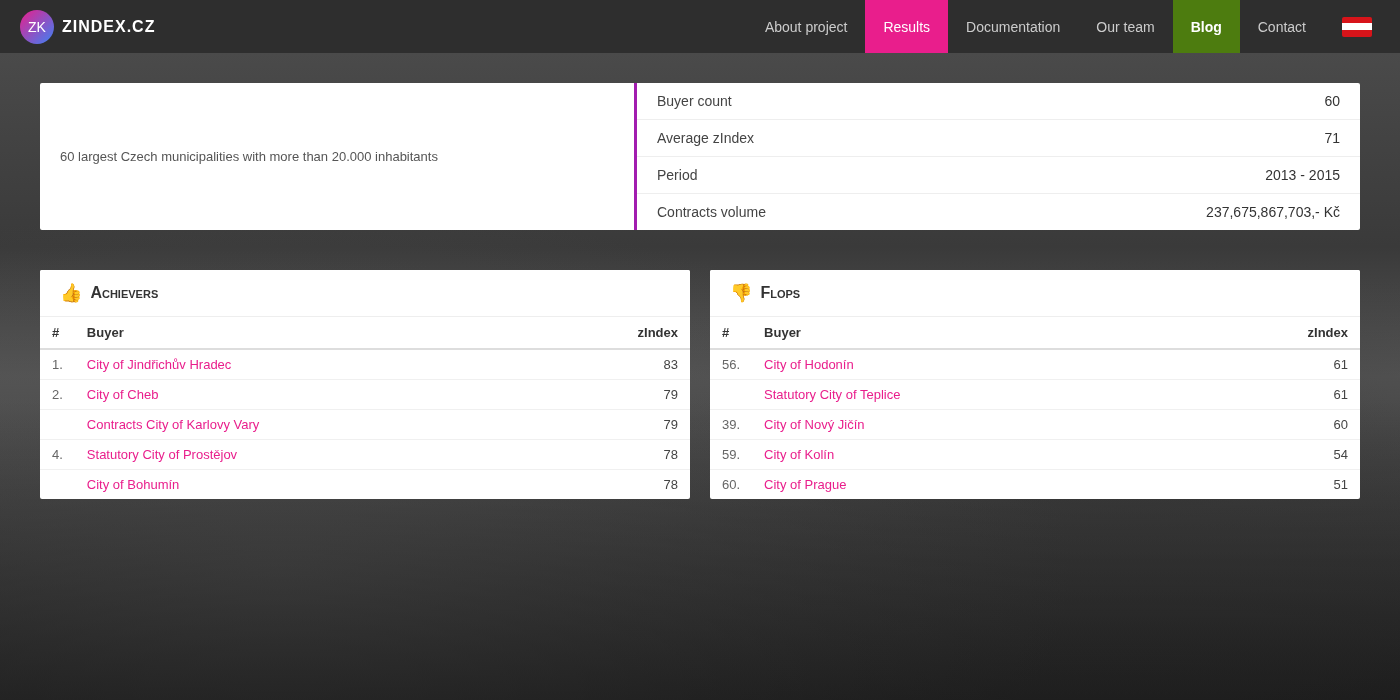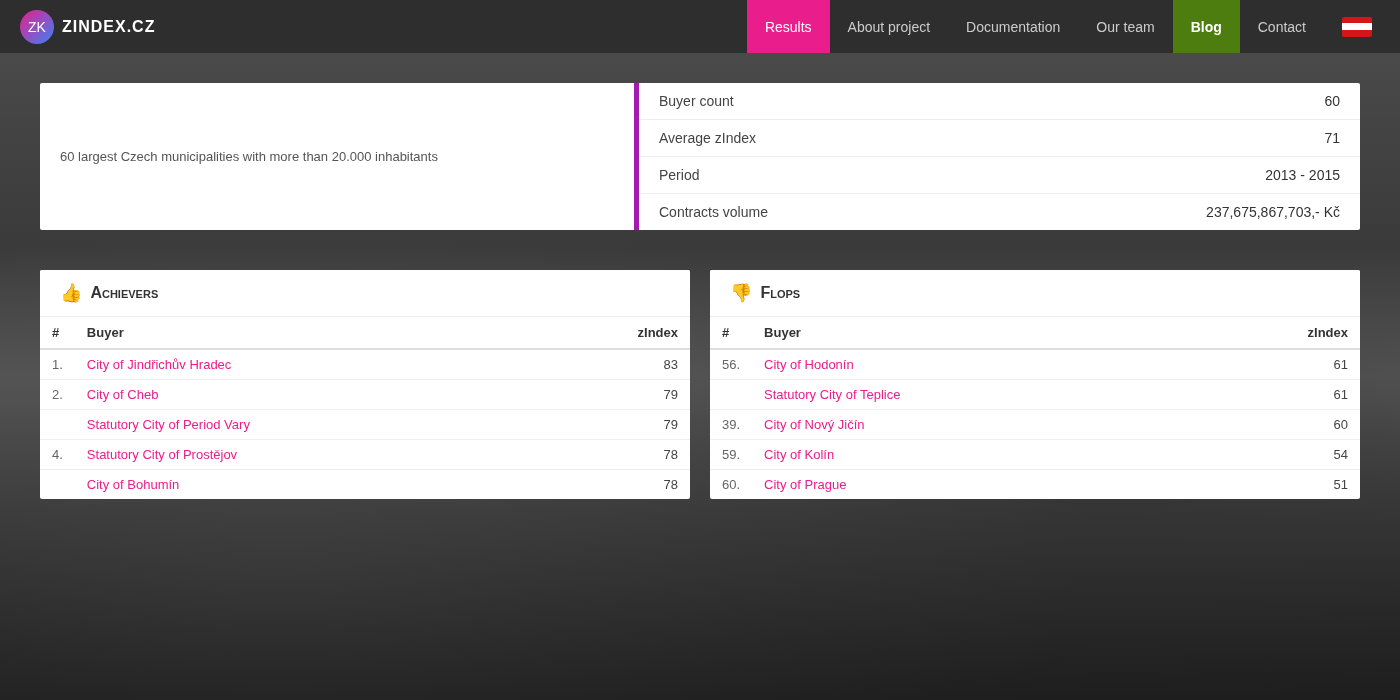--- a/index.html
+++ b/index.html
@@ -165,21 +165,21 @@
       padding: 20px;
       display: flex;
       align-items: center;
     }
     .info-left p {
       font-size: 13px;
       color: #555;
     }
     .info-right {
       width: 55%;
-      border-left: 5px solid #a21caf;
+      border-left: 3px solid #a21caf;
     }
 
     
     .tables-section {
       position: relative;
       z-index: 5;
       display: flex;
       gap: 20px;
       padding: 20px 40px;
     }
@@ -234,22 +234,22 @@
 <body>
 
 <nav>
   <div class="nav-logo">
     <div class="nav-logo-icon">
       <span>ZK</span>
     </div>
     <span class="nav-logo-text">ZINDEX.CZ</span>
   </div>
   <div class="nav-links">
+    <a class="nav-link">About project</a>
     <a class="nav-link active">Results</a>
-    <a class="nav-link">About project</a>
     <a class="nav-link">Documentation</a>
     <a class="nav-link">Our team</a>
     <a class="nav-link blog">Blog</a>
     <a class="nav-link">Contact</a>
     <div class="nav-flag-wrap">
       <div class="nav-flag">
         <div class="flag-top"></div>
         <div class="flag-mid"></div>
         <div class="flag-bot"></div>
       </div>
@@ -309,21 +309,21 @@
             <td><a class="city-link">City of Jindřichův Hradec</a></td>
             <td class="right">83</td>
           </tr>
           <tr>
             <td class="num">2.</td>
             <td><a class="city-link">City of Cheb</a></td>
             <td class="right">79</td>
           </tr>
           <tr>
             <td class="num"></td>
-            <td><a class="city-link">Statutory City of Period Vary</a></td>
+            <td><a class="city-link">Contracts City of Karlovy Vary</a></td>
             <td class="right">79</td>
           </tr>
           <tr>
             <td class="num">4.</td>
             <td><a class="city-link">Statutory City of Prostějov</a></td>
             <td class="right">78</td>
           </tr>
           <tr>
             <td class="num"></td>
             <td><a class="city-link">City of Bohumín</a></td>

